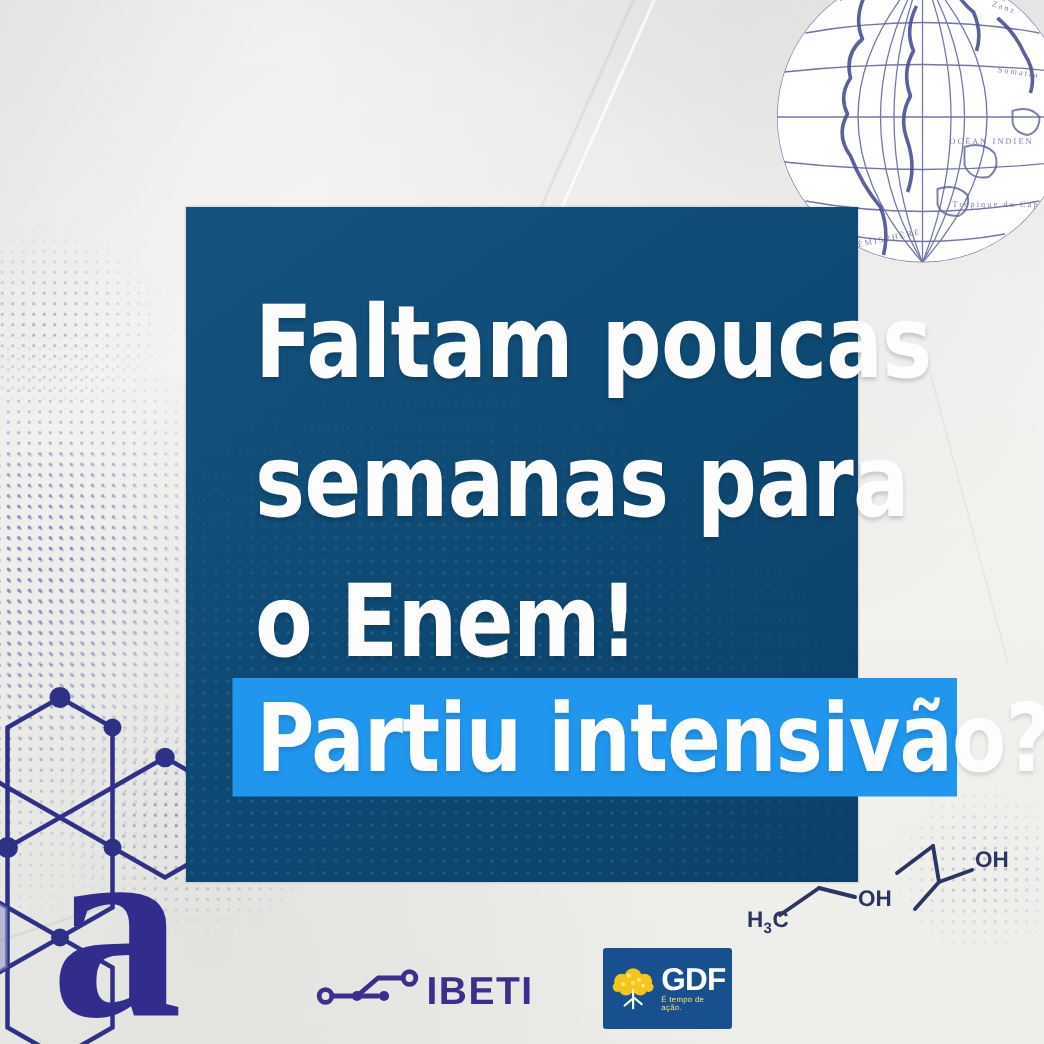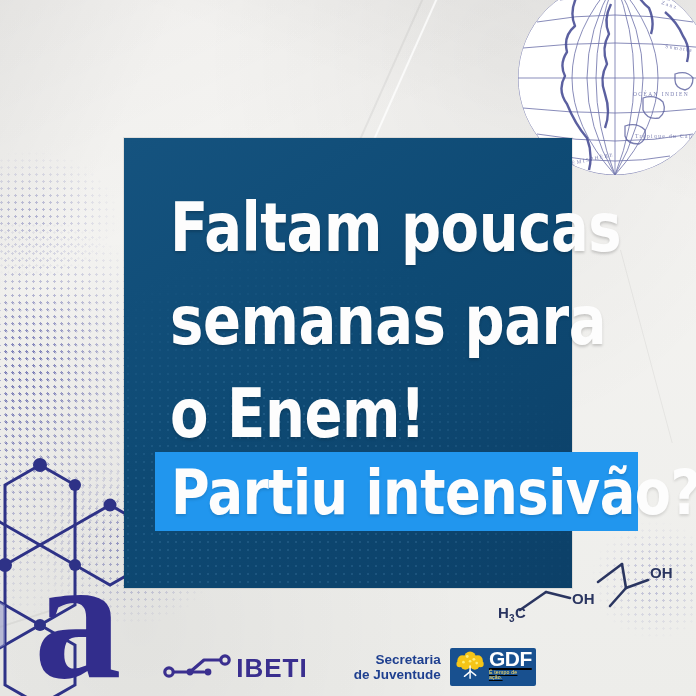--- a/index.html
+++ b/index.html
@@ -120,22 +120,22 @@
     font-family:"Liberation Sans","DejaVu Sans",sans-serif;
     font-weight:700;font-size:26px;letter-spacing:1px;color:#3a2f8f;
     line-height:28px;margin-top:1px;
   }
   .sec{
     font-family:"Liberation Sans","DejaVu Sans",sans-serif;
     font-weight:700;font-size:13.5px;line-height:15px;color:#1e3f8f;
     text-align:right;
   }
   .gdf{
-    width:86px;height:38px;background:#18508f;border-radius:2px;
-    display:flex;align-items:flex-start;gap:3px;padding:0 4px;box-sizing:border-box;text-decoration:underline;
+    width:86px;height:54px;background:#18508f;border-radius:2px;
+    display:flex;align-items:center;gap:3px;padding:0 4px;box-sizing:border-box;
   }
   .gdf .txt{display:flex;flex-direction:column;line-height:1;}
   .gdf .g{
     font-family:"Liberation Sans","DejaVu Sans",sans-serif;
     font-weight:700;font-size:21px;color:#fff;letter-spacing:-0.5px;
   }
   .gdf .tag{
     font-family:"Liberation Sans","DejaVu Sans",sans-serif;
     font-size:5.2px;color:#ffe169;letter-spacing:.2px;margin-top:1px;
   }
@@ -289,24 +289,20 @@
         </g>
         <g fill="#3a2f8f">
           <circle cx="30" cy="18" r="3.4"></circle>
           <circle cx="48" cy="18" r="3.4"></circle>
         </g>
       </svg>
       <div class="word">IBETI</div>
     </div>
 
     <div style="display:flex;align-items:center;gap:9px;">
-      <div class="sec">
-        <div>Secretaria</div>
-        <div>de Juventude</div>
-      </div>
 
       <div class="gdf">
         <svg width="34" height="34" viewBox="0 0 34 34">
           <g fill="#f5c518">
             <circle cx="17" cy="9" r="6.2"></circle>
               <circle cx="9" cy="12" r="5.4"></circle>
             <circle cx="25" cy="12" r="5.4"></circle>
               <circle cx="12" cy="17" r="5"></circle>
             <circle cx="22" cy="17" r="5"></circle>
               <circle cx="17" cy="15" r="5.4"></circle>

